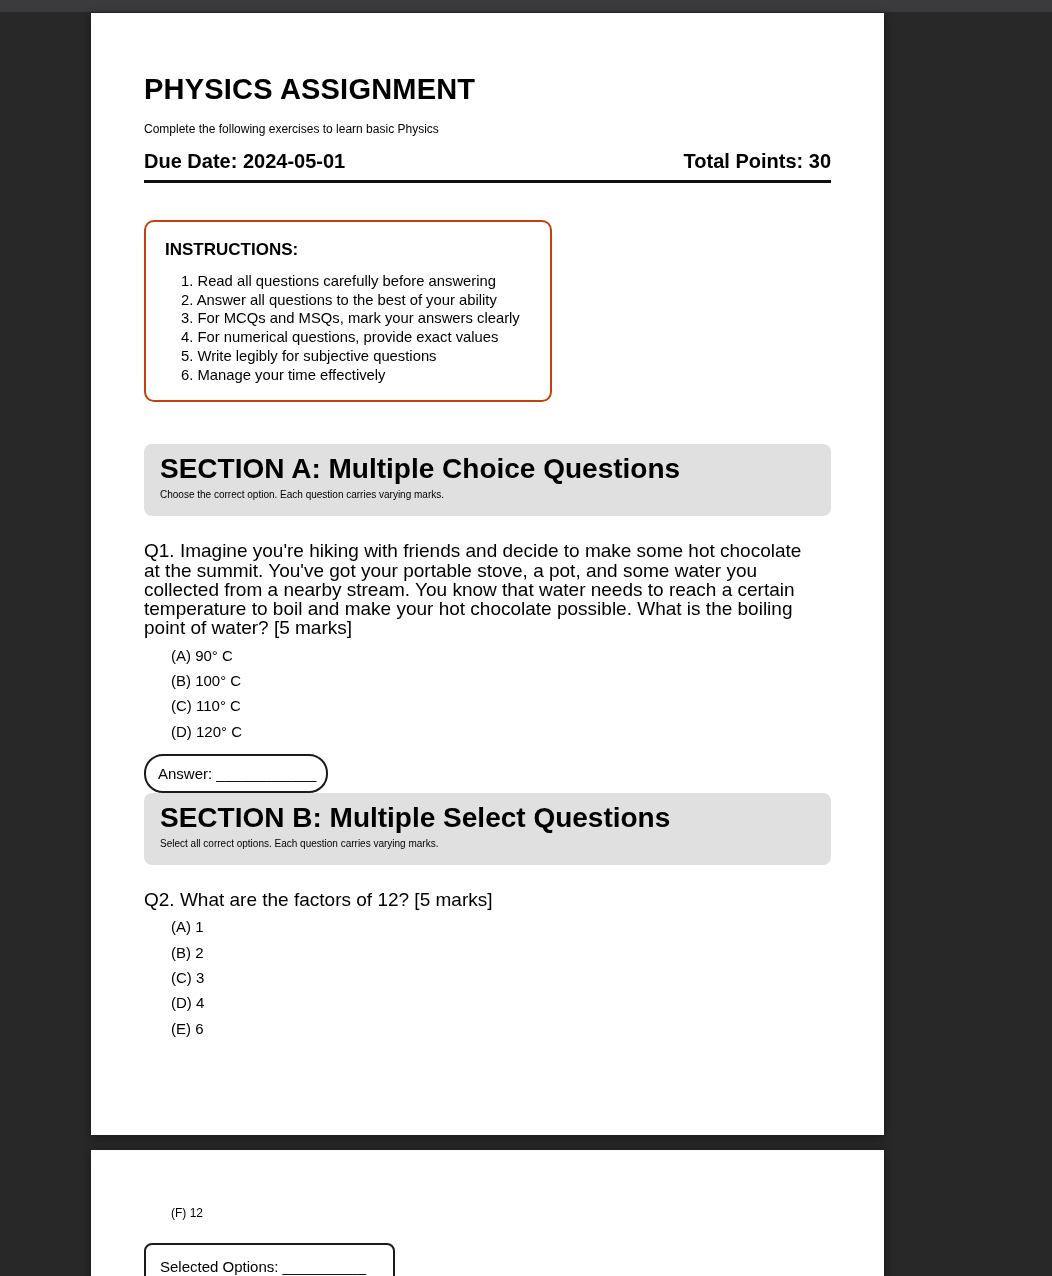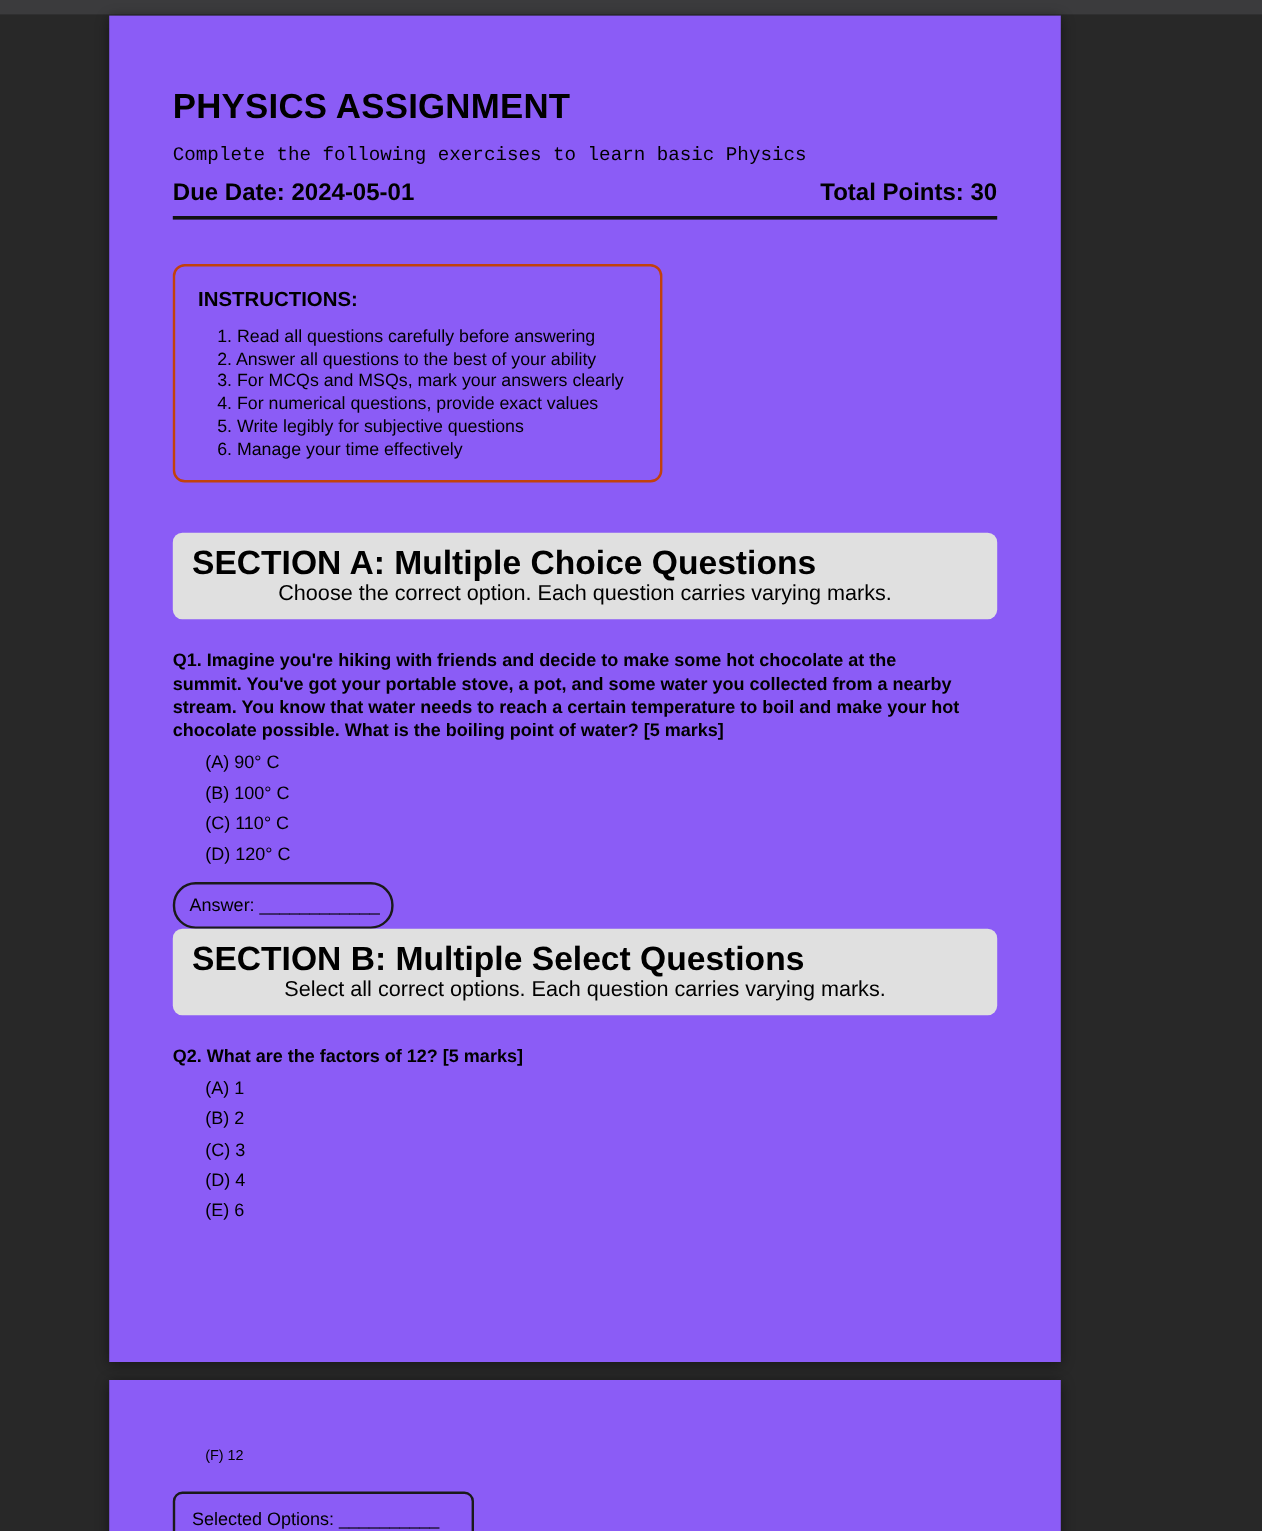--- a/index.html
+++ b/index.html
@@ -12,39 +12,38 @@
   }
   .viewer { position: relative; width: 1052px; height: 1276px; }
   .top-bar {
     position: absolute; left: 0; top: 0;
     width: 1052px; height: 12px;
     background: #3b3b3d;
   }
   .page {
     position: absolute; left: 91px;
     width: 793px;
-    background: #8b5cf6;
+    background: #ffffff;
     box-shadow: 0 2px 10px rgba(0,0,0,0.45);
   }
   .page-1 { top: 13px; height: 1122px; }
   .page-2 { top: 1150px; height: 1122px; }
   .page-inner { padding: 0 53px; }
 
   .doc-title {
     margin-top: 58px;
     font-size: 29px;
     font-weight: bold;
     letter-spacing: 0.2px;
     line-height: 36px;
   }
   .doc-subtitle {
     margin-top: 11px;
-    font-size: 16px;
+    font-size: 12px;
     line-height: 22px;
-    font-family: Liberation Mono, monospace;
   }
   .meta-row {
     margin-top: 13px;
     display: flex;
     justify-content: space-between;
     align-items: baseline;
     font-size: 20px;
     font-weight: bold;
     line-height: 17px;
   }
@@ -80,29 +79,28 @@
   }
   .section-a { margin-top: 42px; }
   .section-b { }
   .section-title {
     font-size: 28px;
     font-weight: bold;
     line-height: 24px;
   }
   .section-subtitle {
     margin-top: 4px;
-    font-size: 18px;
+    font-size: 10px;
     line-height: 19px;
-    text-align: center;
   }
 
   .question-text {
     margin-top: 25px;
-    font-size: 15px;
-    font-weight: bold;
+    font-size: 19px;
+    font-weight: normal;
     line-height: 19.3px;
     max-width: 660px;
   }
   .options { margin-top: 9px; padding-left: 27px; }
   .option {
     font-size: 15px;
     line-height: 17px;
     margin-bottom: 8.4px;
   }
   .answer-box {

